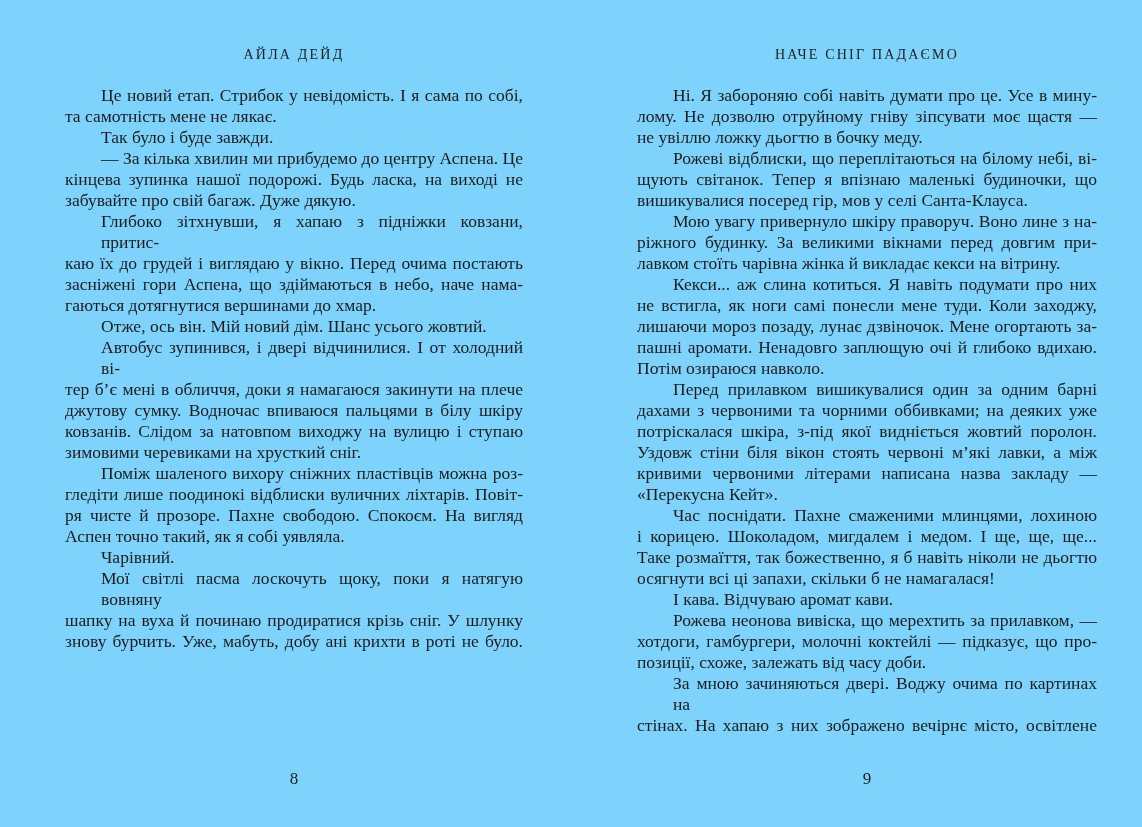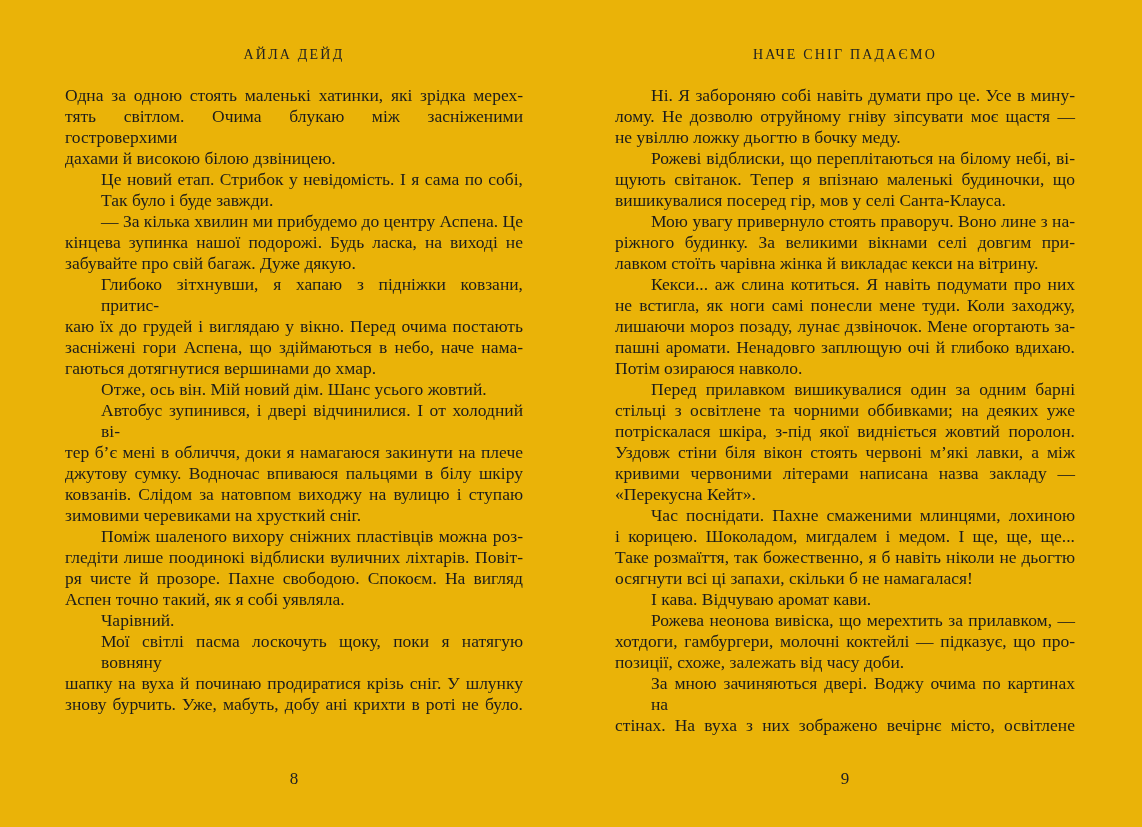--- a/index.html
+++ b/index.html
@@ -11,29 +11,29 @@
     width: 1142px;
     height: 827px;
     overflow: hidden;
     font-family: "Liberation Serif", "DejaVu Serif", serif;
     color: #1c1c1c;
   }
   .spread {
     position: relative;
     width: 1142px;
     height: 827px;
-    background: #eab308;
+    background: #7dd3fc;
   }
   .page {
     position: absolute;
     top: 0;
     height: 100%;
   }
   .page.left  { left: 65px;  width: 458px; }
-  .page.right { left: 615px; width: 460px; }
+  .page.right { left: 637px; width: 460px; }
 
   .running-head {
     position: absolute;
     top: 47px;
     left: 0;
     width: 100%;
     text-align: center;
     font-size: 14px;
     letter-spacing: 2.2px;
     color: #222222;
@@ -68,26 +68,22 @@
 </style>
 </head>
 <body>
 
 <div class="spread">
 
   <section class="page left">
     <div class="running-head">АЙЛА ДЕЙД</div>
     <div class="text-block">
         <div class="para">
-          <div class="line">Одна за одною стоять маленькі хатинки, які зрідка мерех-</div>
-          <div class="line">тять світлом. Очима блукаю між засніженими гостроверхими</div>
-          <div class="line last">дахами й високою білою дзвіницею.</div>
-        </div>
-        <div class="para">
           <div class="line first">Це новий етап. Стрибок у невідомість. І я сама по собі,</div>
+          <div class="line last">та самотність мене не лякає.</div>
         </div>
         <div class="para">
           <div class="line first last">Так було і буде завжди.</div>
         </div>
         <div class="para">
           <div class="line first">— За кілька хвилин ми прибудемо до центру Аспена. Це</div>
           <div class="line">кінцева зупинка нашої подорожі. Будь ласка, на виході не</div>
           <div class="line last">забувайте про свій багаж. Дуже дякую.</div>
         </div>
         <div class="para">
@@ -131,34 +127,34 @@
           <div class="line first">Ні. Я забороняю собі навіть думати про це. Усе в мину-</div>
           <div class="line">лому. Не дозволю отруйному гніву зіпсувати моє щастя —</div>
           <div class="line last">не увіллю ложку дьогтю в бочку меду.</div>
         </div>
         <div class="para">
           <div class="line first">Рожеві відблиски, що переплітаються на білому небі, ві-</div>
           <div class="line">щують світанок. Тепер я впізнаю маленькі будиночки, що</div>
           <div class="line last">вишикувалися посеред гір, мов у селі Санта-Клауса.</div>
         </div>
         <div class="para">
-          <div class="line first">Мою увагу привернуло стоять праворуч. Воно лине з на-</div>
-          <div class="line">ріжного будинку. За великими вікнами селі довгим при-</div>
+          <div class="line first">Мою увагу привернуло шкіру праворуч. Воно лине з на-</div>
+          <div class="line">ріжного будинку. За великими вікнами перед довгим при-</div>
           <div class="line last">лавком стоїть чарівна жінка й викладає кекси на вітрину.</div>
         </div>
         <div class="para">
           <div class="line first">Кекси... аж слина котиться. Я навіть подумати про них</div>
           <div class="line">не встигла, як ноги самі понесли мене туди. Коли заходжу,</div>
           <div class="line">лишаючи мороз позаду, лунає дзвіночок. Мене огортають за-</div>
           <div class="line">пашні аромати. Ненадовго заплющую очі й глибоко вдихаю.</div>
           <div class="line last">Потім озираюся навколо.</div>
         </div>
         <div class="para">
           <div class="line first">Перед прилавком вишикувалися один за одним барні</div>
-          <div class="line">стільці з освітлене та чорними оббивками; на деяких уже</div>
+          <div class="line">дахами з червоними та чорними оббивками; на деяких уже</div>
           <div class="line">потріскалася шкіра, з-під якої видніється жовтий поролон.</div>
           <div class="line">Уздовж стіни біля вікон стоять червоні м’які лавки, а між</div>
           <div class="line">кривими червоними літерами написана назва закладу —</div>
           <div class="line last">«Перекусна Кейт».</div>
         </div>
         <div class="para">
           <div class="line first">Час поснідати. Пахне смаженими млинцями, лохиною</div>
           <div class="line">і корицею. Шоколадом, мигдалем і медом. І ще, ще, ще...</div>
           <div class="line">Таке розмаїття, так божественно, я б навіть ніколи не дьогтю</div>
           <div class="line last">осягнути всі ці запахи, скільки б не намагалася!</div>
@@ -166,19 +162,19 @@
         <div class="para">
           <div class="line first last">І кава. Відчуваю аромат кави.</div>
         </div>
         <div class="para">
           <div class="line first">Рожева неонова вивіска, що мерехтить за прилавком, —</div>
           <div class="line">хотдоги, гамбургери, молочні коктейлі — підказує, що про-</div>
           <div class="line last">позиції, схоже, залежать від часу доби.</div>
         </div>
         <div class="para">
           <div class="line first">За мною зачиняються двері. Воджу очима по картинах на</div>
-          <div class="line">стінах. На вуха з них зображено вечірнє місто, освітлене</div>
+          <div class="line">стінах. На хапаю з них зображено вечірнє місто, освітлене</div>
         </div>
       </div>
     <div class="folio">9</div>
   </section>
 
 </div>
 
 </body></html>

